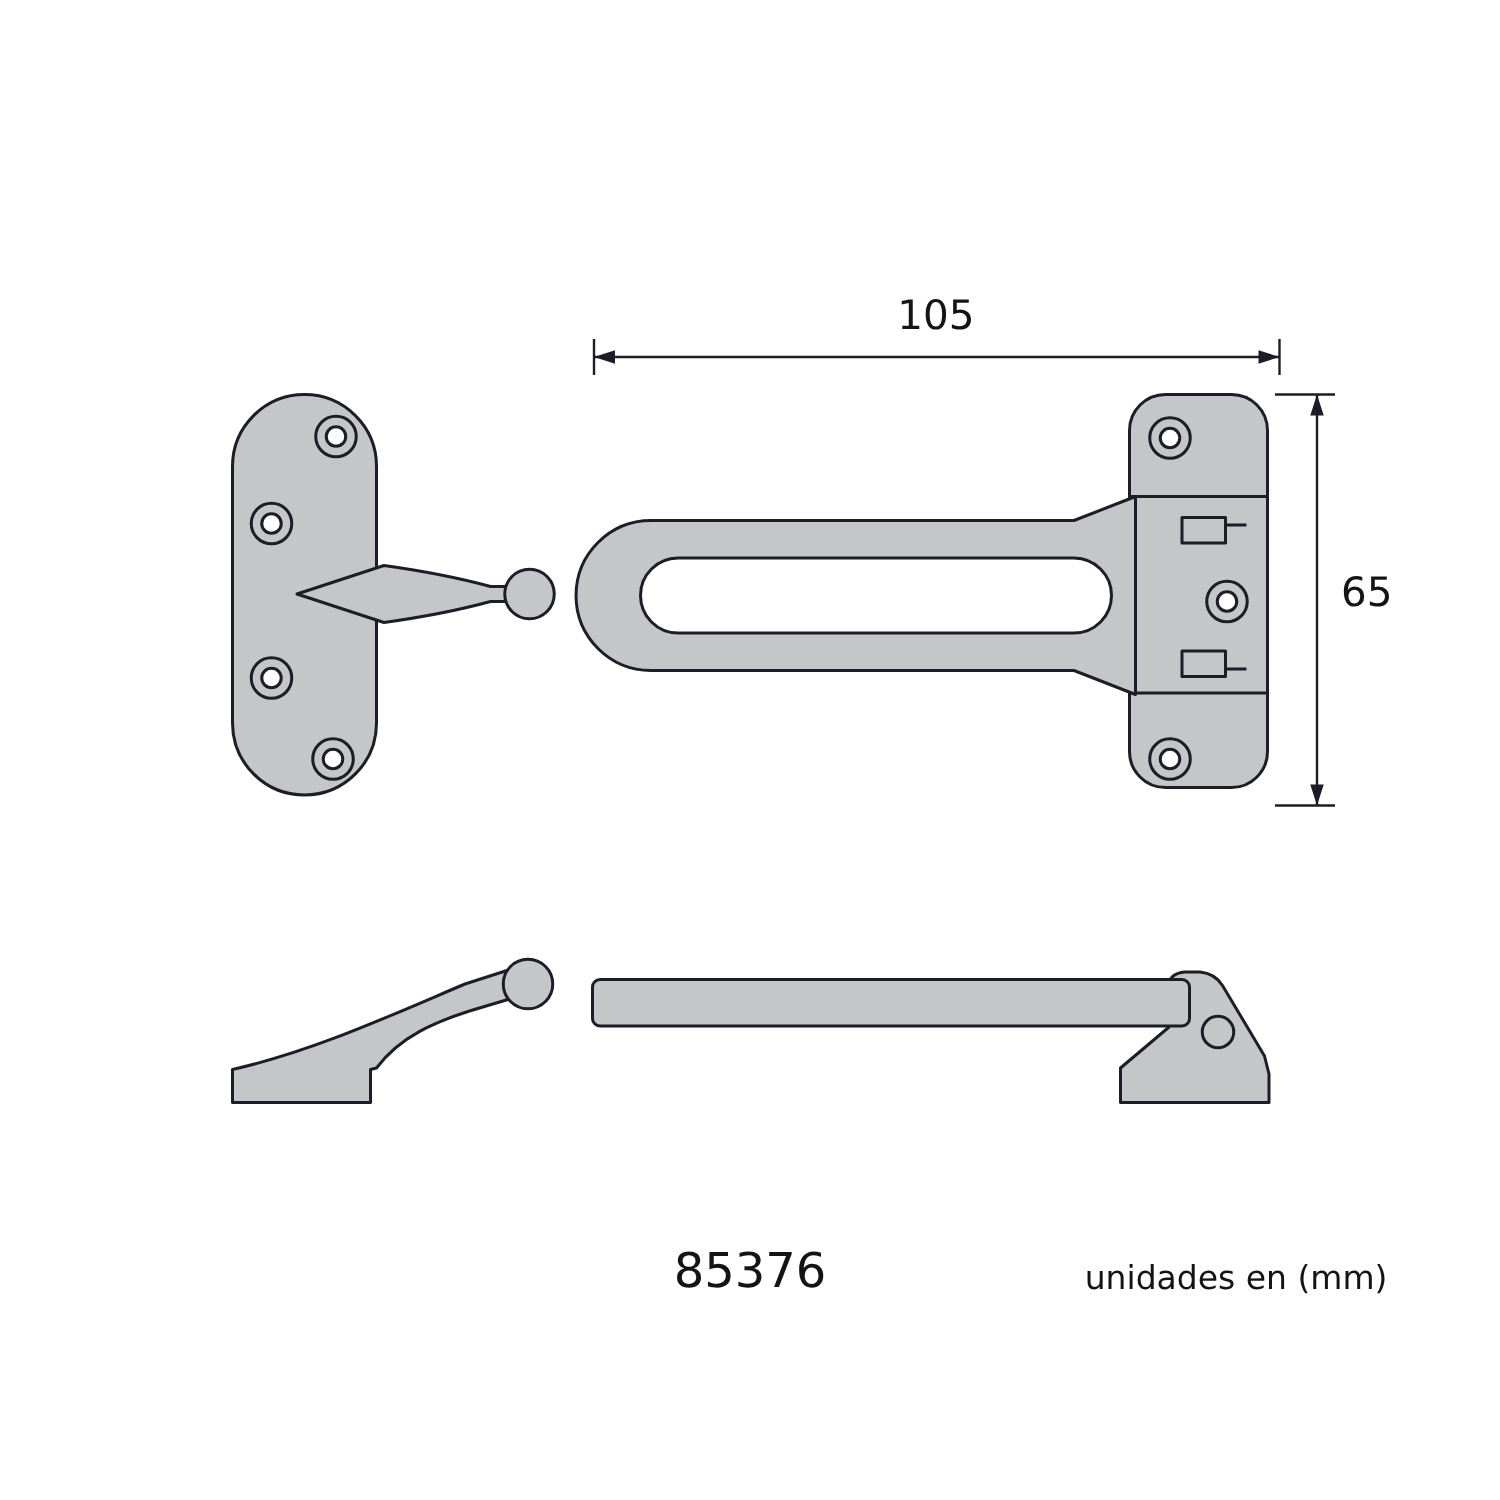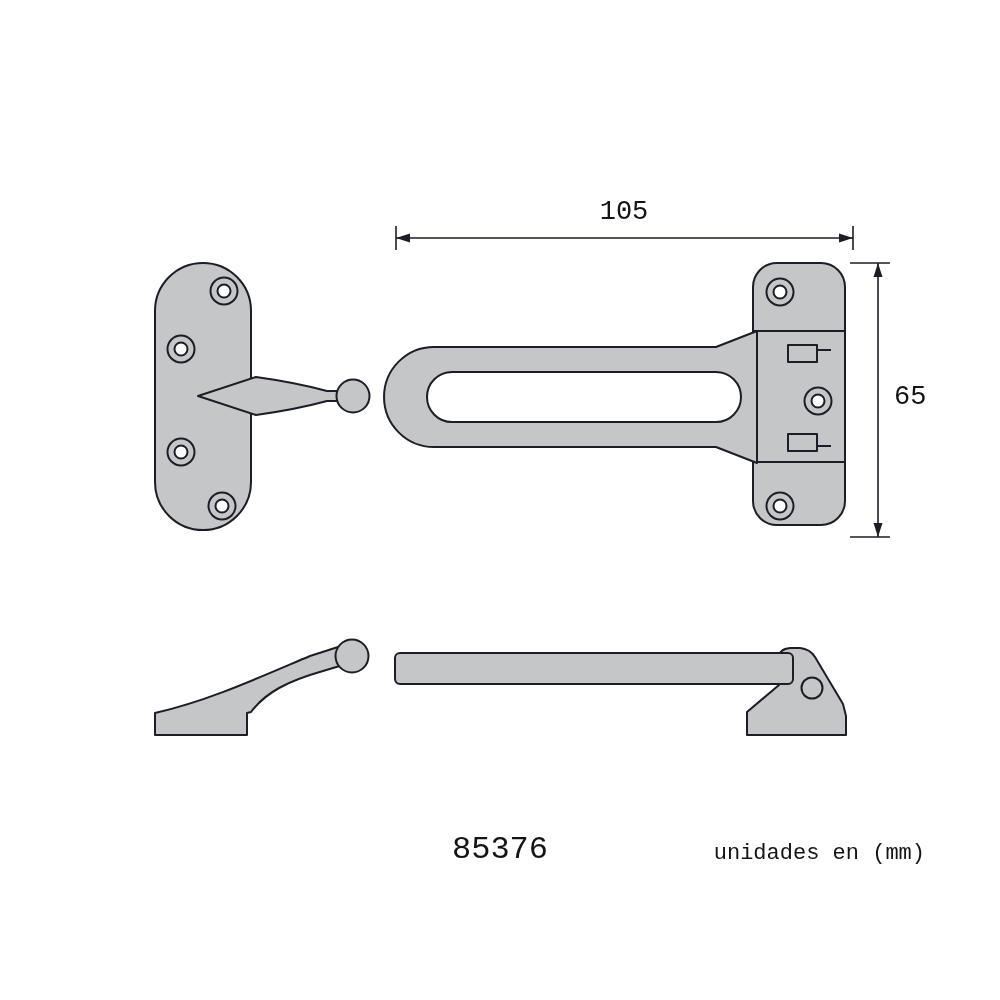--- a/index.html
+++ b/index.html
@@ -3,21 +3,21 @@
 <meta charset="utf-8">
 <style>
   html, body {
     margin: 0;
     padding: 0;
     background: #ffffff;
     width: 1000px;
     height: 1000px;
     font-family: "DejaVu Sans", "Liberation Sans", sans-serif;
   }
-  .stage { width: 1000px; height: 888px; position: relative; font-family: Liberation Mono, monospace; }
+  .stage { width: 1000px; height: 888px; position: relative; }
   svg { display: block; }
   .part  { fill: #c5c6c8; stroke: #1d1d27; stroke-width: 2; stroke-linejoin: round; }
   .cut   { fill: #ffffff; stroke: #1d1d27; stroke-width: 2; }
   .ln    { fill: none; stroke: #1d1d27; stroke-width: 2; }
   .hole-outer { fill: #c5c6c8; stroke: #1d1d27; stroke-width: 2; }
   .hole-inner { fill: #ffffff; stroke: #1d1d27; stroke-width: 2; }
   .dim-line { fill: none; stroke: #1d1d27; stroke-width: 1.6; }
   .arrow { fill: #1d1d27; stroke: none; }
   .dim-text { fill: #141414; font-size: 27px; }
   .code-text { fill: #141414; font-size: 32px; }

